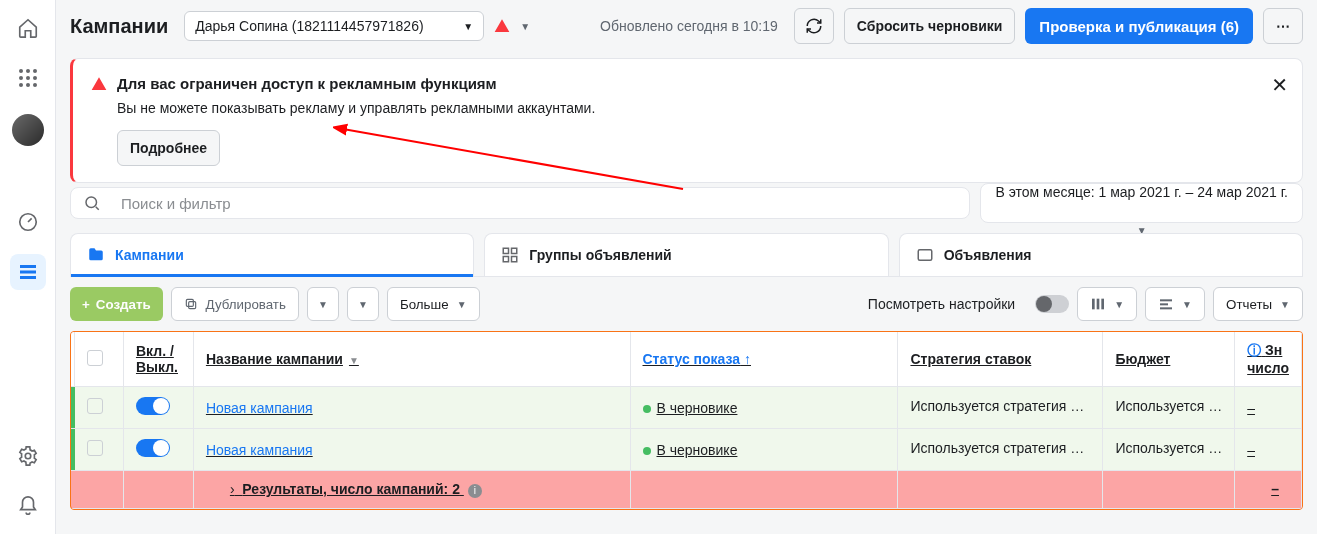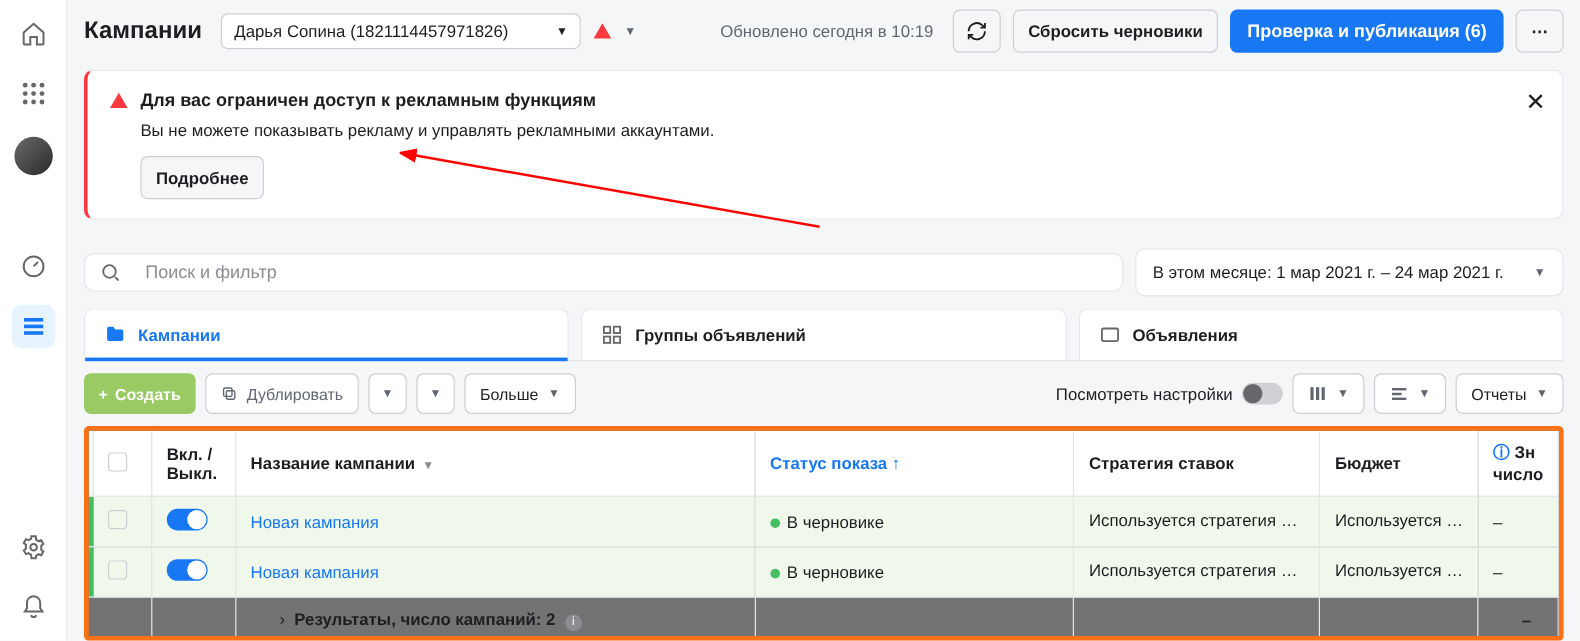--- a/index.html
+++ b/index.html
@@ -14,46 +14,46 @@
 .topbar .title { font-size: 20px; font-weight: 700; margin-right: 6px; }
 .account-picker { display: flex; align-items: center; border: 1px solid #ccd0d5; border-radius: 6px; padding: 6px 10px; gap: 2px; background: #fff; min-width: 300px; justify-content: space-between; cursor: pointer; }
 .account-picker span { color: #1c1e21; }
 .warn-icon { color: #fa383e; }
 .chev { font-size: 10px; color: #606770; }
 .topbar .spacer { flex: 1; }
 .updated { color: #606770; font-size: 14px; margin-right: 6px; }
 .icon-btn { border: 1px solid #ccd0d5; background: #f5f6f7; border-radius: 6px; height: 36px; min-width: 40px; display: inline-flex; align-items: center; justify-content: center; cursor: pointer; color: #1c1e21; padding: 0 12px; font-size: 14px; font-weight: bold; }
 .icon-btn.iconic { padding: 0; width: 40px; }
 .btn-primary { background: #1877f2; color: #fff; border: none; border-radius: 6px; height: 36px; padding: 0 14px; font-weight: 600; cursor: pointer; font-size: 15px; }
-.warning-card { margin: 6px 14px 24px; background: #fff; border: 1px solid #e4e6eb; border-radius: 8px; padding: 16px 18px; position: relative; border-left: 3px solid #fa383e; }
+.warning-card { margin: 6px 14px 0; background: #fff; border: 1px solid #e4e6eb; border-radius: 8px; padding: 16px 18px; position: relative; border-left: 3px solid #fa383e; }
 .warning-card .row1 { display: flex; align-items: center; gap: 10px; }
 .warning-card h3 { font-size: 15px; font-weight: 700; }
 .warning-card p { margin: 8px 0 14px 26px; color: #1c1e21; font-size: 14px; }
 .learnmore { display: inline-block; margin-left: 26px; }
 .close-x { position: absolute; right: 14px; top: 14px; cursor: pointer; color: #1c1e21; font-size: 20px; }
 .searchbar-row { margin: 0 14px; display: flex; gap: 10px; align-items: center; }
 .searchbox { flex: 1; background: #fff; border: 1px solid #e4e6eb; border-radius: 8px; height: 32px; display: flex; align-items: center; padding: 0 12px; gap: 20px; }
 .searchbox input { border: none; outline: none; flex: 1; font-size: 15px; color: #1c1e21; background: transparent; }
 .searchbox input::placeholder { color: #8a8d91; }
-.date-range { background: #fff; border: 1px solid #e4e6eb; border-radius: 8px; height: 40px; display: flex; align-items: center; padding: 0 14px; gap: 25px; cursor: pointer; white-space: nowrap; }
+.date-range { background: #fff; border: 1px solid #e4e6eb; border-radius: 8px; height: 40px; display: flex; align-items: center; padding: 0 14px; gap: 25px; cursor: pointer; white-space: nowrap; flex-direction: column; }
 .tabs { margin: 10px 14px 0; display: flex; gap: 10px; border-bottom: 1px solid #e4e6eb; }
 .tab { flex: 1; background: #fff; border: 1px solid #e4e6eb; border-bottom: none; border-radius: 8px 8px 0 0; padding: 12px 16px; display: flex; align-items: center; gap: 10px; font-weight: 700; color: #1c1e21; cursor: pointer; position: relative; }
 .tab.active { color: #1877f2; }
 .tab.active::after { content: ""; position: absolute; left: 0; right: 0; bottom: -1px; height: 3px; background: #1877f2; }
 .tab .ticon { color: #1877f2; }
 .tab:not(.active) .ticon { color: #65676b; }
 .toolbar { margin: 10px 14px 0; display: flex; align-items: center; gap: 8px; }
 .btn-green { background: #8bc34a; color: #fff; border: none; border-radius: 6px; height: 34px; padding: 0 12px; font-weight: 600; cursor: pointer; display: inline-flex; align-items: center; gap: 6px; opacity: 0.85; }
 .tool-btn { background: #fff; border: 1px solid #ccd0d5; border-radius: 6px; height: 34px; padding: 0 12px; cursor: pointer; display: inline-flex; align-items: center; gap: 8px; color: #606770; }
 .tool-chev { background: #fff; border: 1px solid #ccd0d5; border-radius: 6px; height: 34px; width: 32px; display: inline-flex; align-items: center; justify-content: center; cursor: pointer; color: #606770; }
 .toolbar .spacer { flex: 1; }
-.preview-toggle { display: flex; align-items: center; gap: 8px; color: #1c1e21; }
+.preview-toggle { display: flex; align-items: center; gap: 20px; color: #1c1e21; }
 .switch-off { width: 34px; height: 18px; border-radius: 10px; background: #ced0d4; position: relative; }
 .switch-off::after { content: ""; position: absolute; width: 16px; height: 16px; background: #65676b; border-radius: 50%; top: 1px; left: 1px; }
-.table-wrap { margin: 10px 14px 0; background: #737373; border: 4px solid #f97316; border-radius: 4px; overflow: hidden; }
+.table-wrap { margin: 10px 14px 0; background: #fca5a5; border: 1px solid #f97316; border-radius: 4px; overflow: hidden; text-decoration: underline; }
 table { border-collapse: collapse; width: 100%; font-size: 14px; }
 th, td { border-right: 1px solid #e4e6eb; border-bottom: 1px solid #e4e6eb; padding: 10px 12px; text-align: left; vertical-align: middle; }
 th { font-weight: 700; background: #fff; }
 th.sortcol { color: #1877f2; }
 .campaign-link { color: #1877f2; cursor: pointer; }
 .check { width: 16px; height: 16px; border: 1px solid #ccd0d5; border-radius: 3px; display: inline-block; }
 .switch-on { width: 34px; height: 18px; border-radius: 10px; background: #1877f2; position: relative; display: inline-block; }
 .switch-on::after { content: ""; position: absolute; width: 16px; height: 16px; background: #fff; border-radius: 50%; top: 1px; right: 1px; }
 .row-active { background: #f0f8ec; }
 .green-bar { width: 4px; background: #45bd62; padding:0 !important; border-right:none; }

